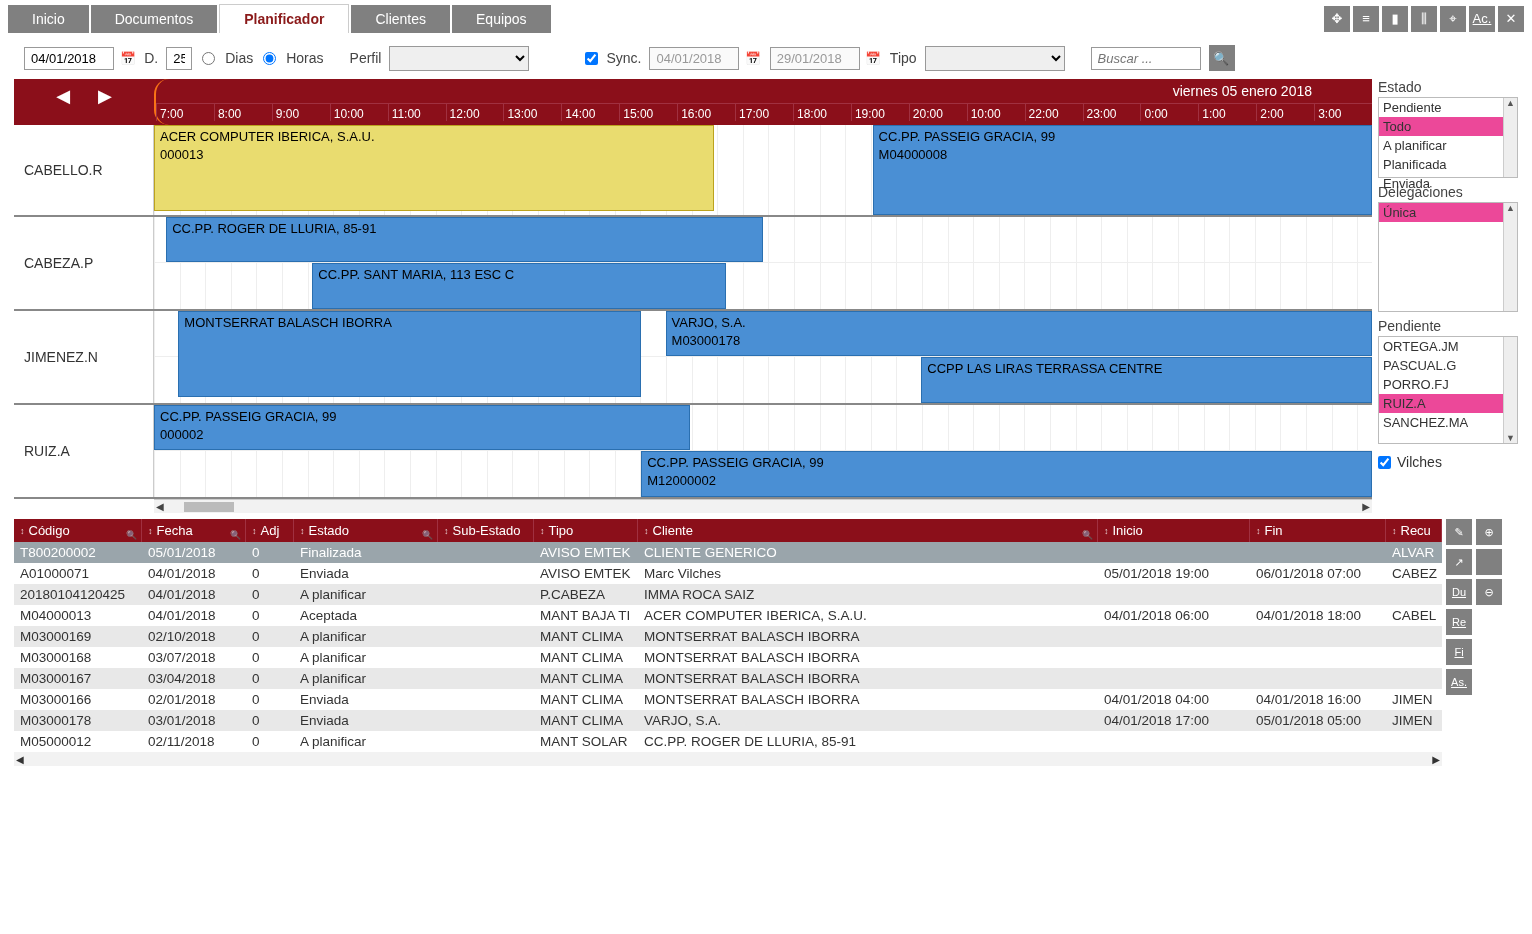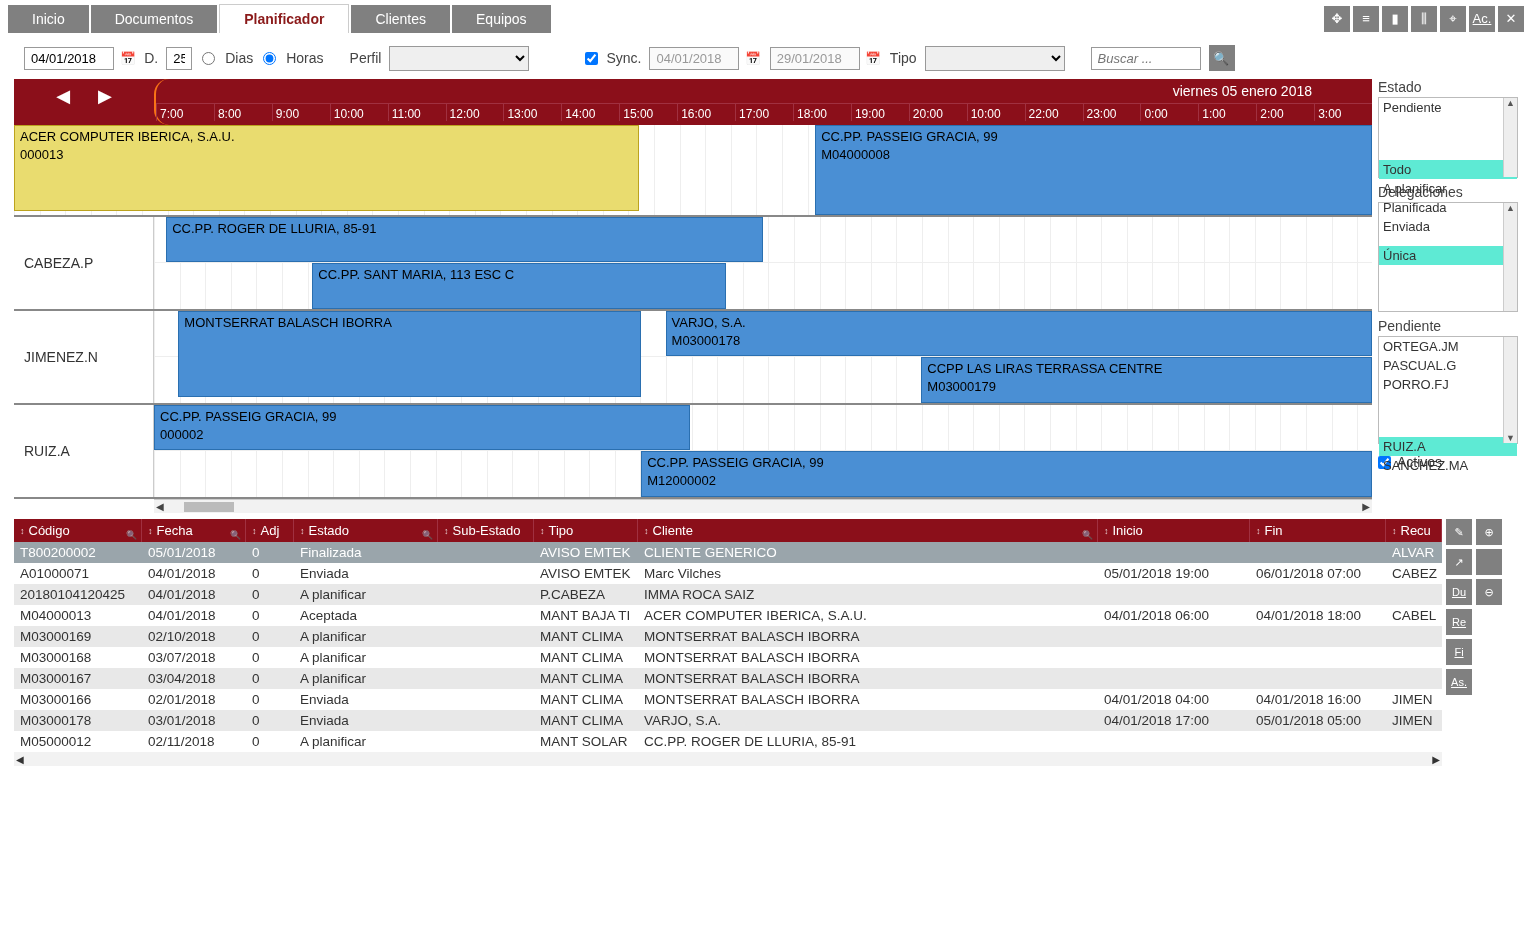--- a/index.html
+++ b/index.html
@@ -56,21 +56,21 @@
 .hscroll-thumb { position:absolute; left:30px; width:50px; height:10px; top:2px; background:#bbb; }
 
 
 .side { width: 140px; margin-left: 6px; display: flex; flex-direction: column; gap: 6px; }
 .side-section { }
 .side-title { font-size: 14px; color: #444; padding-bottom: 2px; }
 .side-list { border: 1px solid #bbb; position: relative; }
 .side-scroll { position:absolute; right:0; top:0; bottom:0; width:14px; background:#eee; border-left:1px solid #ccc; }
 .side-scroll-up, .side-scroll-down { text-align:center; font-size:9px; color:#555; cursor:pointer; }
 .side-item { padding: 2px 4px; font-size: 13px; cursor: pointer; white-space: nowrap; overflow:hidden; }
-.side-item.sel { background: #5eead4; margin-top: 43px; }
+.side-item.sel { background: #ec4899; }
 .side-check { display: flex; align-items: center; gap: 6px; padding-top: 4px; font-size: 14px; }
 
 
 .lower { display: flex; padding: 6px 14px 0 14px; }
 .grid { flex: 1; }
 .grid-head { display: flex; background: #8b0f1a; color: #fff; }
 .grid-col { padding: 4px 6px; font-size: 13px; border-right: 1px solid #a03040; display: flex; align-items: center; gap: 2px; white-space: nowrap; overflow: hidden; position:relative; }
 .col-codigo { width: 128px; }
 .col-fecha { width: 104px; }
 .col-adj { width: 48px; }
@@ -175,20 +175,21 @@
             <div class="hour-cell">23:00</div>
             <div class="hour-cell">0:00</div>
             <div class="hour-cell">1:00</div>
             <div class="hour-cell">2:00</div>
             <div class="hour-cell">3:00</div>
           </div>
       </div>
     </div>
     <div class="res-rows" id="res-rows">
         <div class="res-row">
+          <div class="res-label-cell">CABELLO.R</div>
           <div class="res-lanes">
             <div class="lane" style="height: 90px;">
               <div class="bar yellow" style="left: 0%; width: 46%; height: 86px;">
                 <div>ACER COMPUTER IBERICA, S.A.U.</div>
                 <div class="bar-line2">000013</div>
               </div>
               <div class="bar" style="left: 59%; width: 41%;">
                 <div>CC.PP. PASSEIG GRACIA, 99</div>
                 <div class="bar-line2">M04000008</div>
               </div>
@@ -218,21 +219,20 @@
                 <div>MONTSERRAT BALASCH IBORRA</div>
               </div>
               <div class="bar" style="left: 42%; width: 58%;">
                 <div>VARJO, S.A.</div>
                 <div class="bar-line2">M03000178</div>
               </div>
             </div>
             <div class="lane">
               <div class="bar" style="left: 63%; width: 37%;">
                 <div>CCPP LAS LIRAS TERRASSA CENTRE</div>
-                <div class="bar-line2">M03000179</div>
               </div>
             </div>
           </div>
         </div>
         <div class="res-row">
           <div class="res-label-cell">RUIZ.A</div>
           <div class="res-lanes">
             <div class="lane">
               <div class="bar" style="left: 0%; width: 44%;">
                 <div>CC.PP. PASSEIG GRACIA, 99</div>
@@ -289,21 +289,21 @@
           <div class="side-item">PORRO.FJ</div>
           <div class="side-item sel">RUIZ.A</div>
           <div class="side-item">SANCHEZ.MA</div>
           <div class="side-scroll">
             <div class="side-scroll-down" style="position:absolute;bottom:0;left:0;right:0">▼</div>
           </div>
       </div>
     </div>
     <div class="side-check">
       <input type="checkbox" checked="" style="">
-      <span>Activos</span>
+      <span>Vilches</span>
     </div>
   </div>
 </div>
 
 <div class="lower">
   <div class="grid">
     <div class="grid-head">
       <div class="grid-col col-codigo">
           <span class="sort-glyph">↕</span>
           <span>Código</span>

